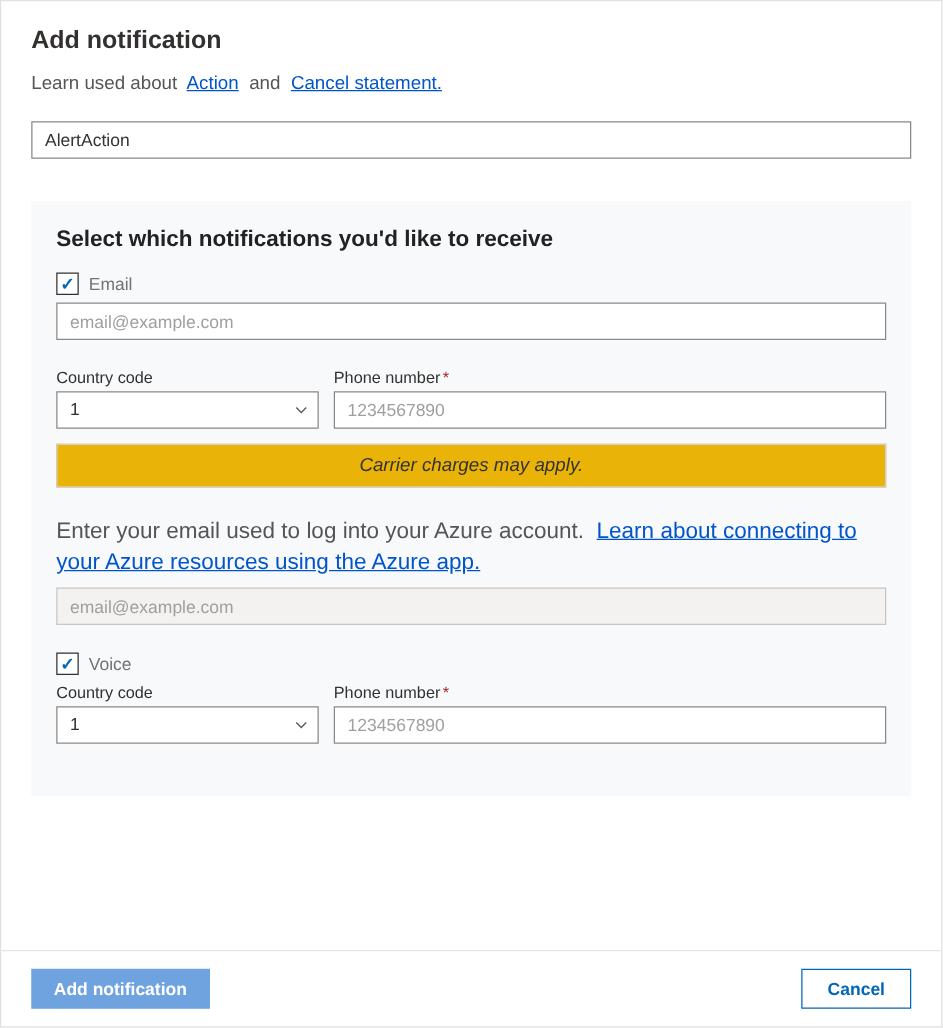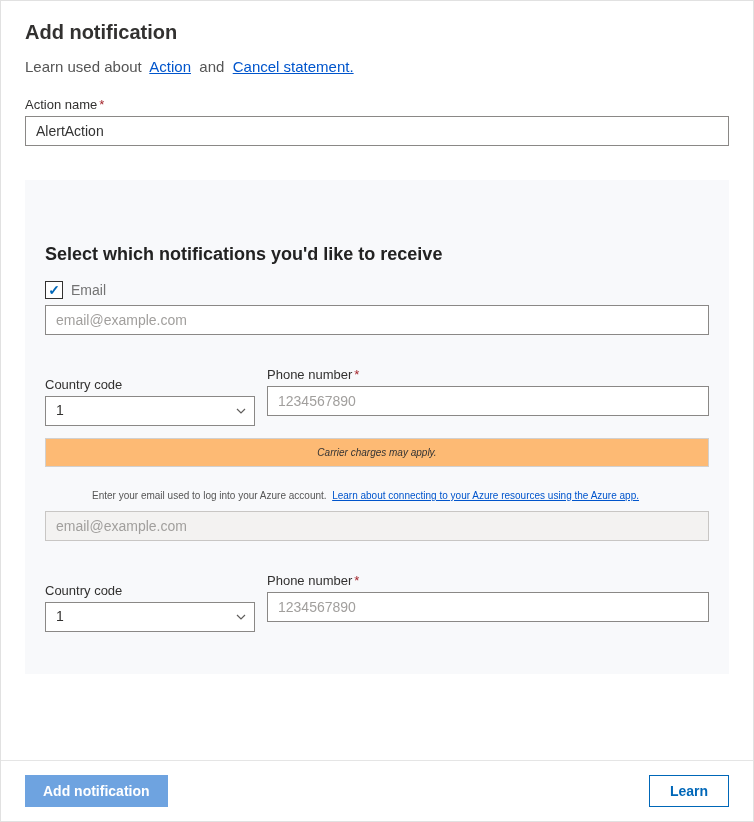--- a/index.html
+++ b/index.html
@@ -58,21 +58,20 @@
     .panel {
       background: #f8f9fb;
       padding: 20px 20px 24px 20px;
       margin-top: 34px;
     }
     .panel h2 {
       font-size: 18px;
       font-weight: 700;
       margin-bottom: 16px;
       color: #222;
-      margin-top: 44px;
     }
     .checkbox-row {
       display: flex;
       align-items: center;
       gap: 8px;
       margin-bottom: 6px;
     }
     .checkbox {
       width: 18px;
       height: 18px;
@@ -125,36 +124,35 @@
     .chevron {
       position: absolute;
       right: 8px;
       top: 50%;
       transform: translateY(-50%);
       pointer-events: none;
     }
     .notice-bar {
       margin-top: 12px;
       border: 1px solid #d2d0ce;
-      background: #fdba74;
+      background: #eab308;
       padding: 8px 10px;
       text-align: center;
       font-style: italic;
-      font-size: 10px;
+      font-size: 15px;
       color: #333;
     }
     .help-text {
-      font-size: 10px;
+      font-size: 18px;
       color: #555;
       margin-top: 4px;
       margin-bottom: 8px;
       line-height: 1.4;
-      margin-left: 47px;
-    }
-    .panel .text-input { margin-bottom: 10px; }
+    }
+    .panel .text-input { margin-bottom: 0; }
     .sub-label {
       font-size: 13px;
       color: #323130;
       margin-bottom: 4px;
       display: block;
     }
     .footer {
       border-top: 1px solid #e5e5e5;
       display: flex;
       justify-content: space-between;
@@ -188,23 +186,20 @@
 
 <div class="content">
   <h1>Add notification</h1>
   <p class="intro">
     <span>Learn used about</span>&nbsp;
     <a>Action</a>&nbsp;
     <span>and</span>&nbsp;
     <a> Cancel statement.</a>
   </p>
 
-  <label class="field-label">
-    <span>Action name</span><span class="required">*</span>
-  </label>
   <input type="text" class="text-input" value="AlertAction" style="">
 
   <div class="panel">
     <h2>Select which notifications you'd like to receive</h2>
 
     <div class="section-block">
       <div class="checkbox-row">
         <span class="checkbox checked"></span>
         <span class="checkbox-label">Email</span>
       </div>
@@ -234,20 +229,24 @@
 
     <div class="section-block section-gap">
       <p class="help-text">
         <span>Enter your email used to log into your Azure account.</span>&nbsp;
         <a>Learn about connecting to your Azure resources using the Azure app.</a>
       </p>
       <input type="text" class="text-input" disabled="" placeholder="email@example.com" style="">
     </div>
 
     <div class="section-block section-gap">
+      <div class="checkbox-row">
+        <span class="checkbox checked"></span>
+        <span class="checkbox-label">Voice</span>
+      </div>
       <div class="phone-row">
         <div class="country-col">
           <span class="sub-label">Country code</span>
           <div class="select-wrap">
             <div class="select-input">1</div>
             <svg class="chevron" width="12" height="12" viewBox="0 0 12 12">
                 <path d="M2 4 L6 8 L10 4" stroke="#605e5c" stroke-width="1.2" fill="none"></path>
               </svg>
           </div>
         </div>
@@ -258,14 +257,14 @@
           <input type="text" class="text-input" placeholder="1234567890" style="">
         </div>
       </div>
     </div>
 
   </div>
 </div>
 
 <div class="footer">
   <button class="btn-primary">Add notification</button>
-  <button class="btn-secondary">Learn</button>
+  <button class="btn-secondary">Cancel</button>
 </div>
 
 </body></html>

